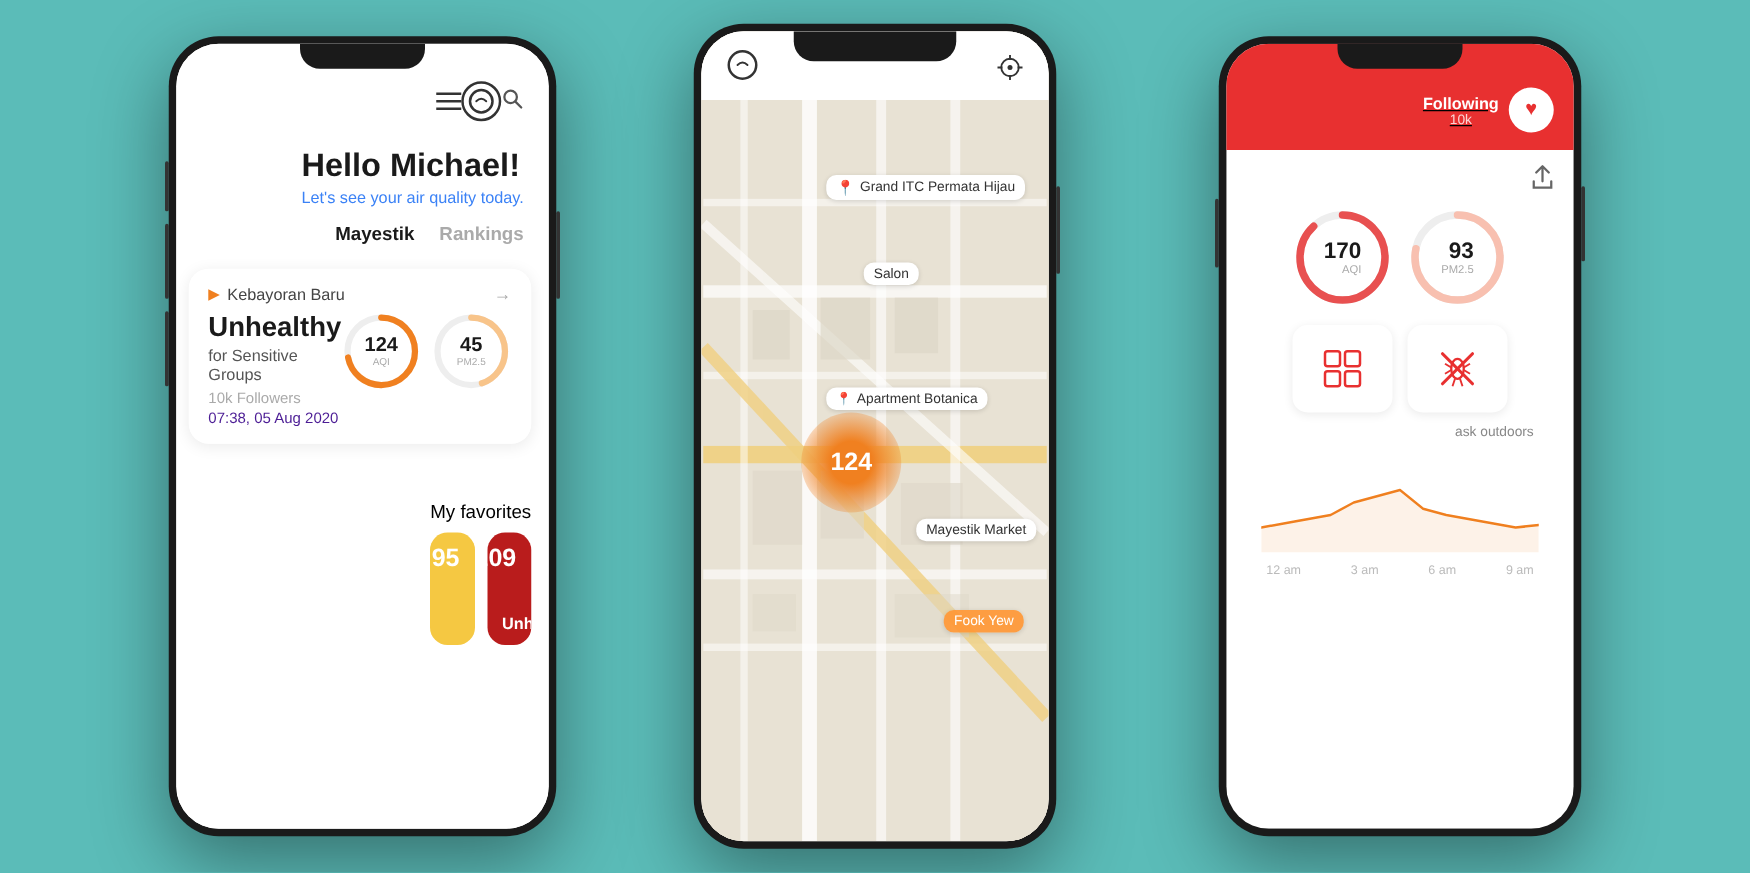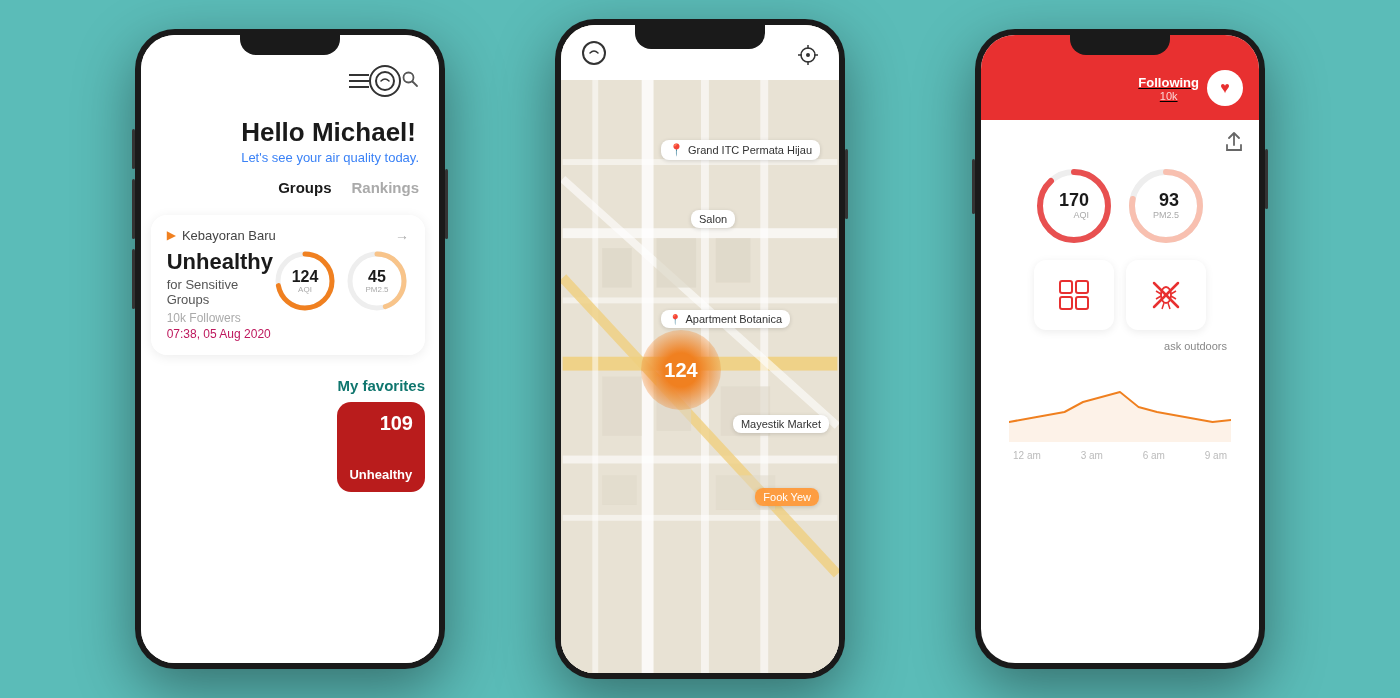--- a/index.html
+++ b/index.html
@@ -191,21 +191,21 @@
     .aq-status-text {
       font-size: 22px; font-weight: 700; color: #1a1a1a; margin-bottom: 2px;
     }
     .aq-status-sub {
       font-size: 13px; color: #555;
     }
     .aq-meta {
       font-size: 12px; color: #aaa; margin-top: 4px;
     }
     .aq-datetime {
-      font-size: 12px; color: #be185d; margin-top: 2px;
+      font-size: 12px; color: #4c1d95; margin-top: 2px;
     }
 
     
     .gauge-wrap {
       display: flex; flex-direction: column; align-items: center;
     }
     .gauge-circle {
       position: relative;
       width: 64px; height: 64px;
     }
@@ -222,21 +222,21 @@
       text-align: center; line-height: 1.1;
     }
     .gauge-num { font-size: 16px; font-weight: 700; color: #1a1a1a; }
     .gauge-unit { font-size: 8px; color: #aaa; }
 
     
     .favorites-section {
       padding: 10px 14px 0;
     }
     .favorites-title {
-      font-size: 15px; font-weight: 700; color: #0f766e; margin-bottom: 8px;
+      font-size: 15px; font-weight: 400; color: #000000; margin-bottom: 8px; margin-top: 24px;
     }
     .favorites-grid {
       display: flex; gap: 10px;
     }
     .fav-card {
       flex: 1; border-radius: 14px;
       padding: 12px;
       height: 90px;
       position: relative;
       overflow: hidden;
@@ -439,21 +439,21 @@
             </svg>
         </div>
       </div>
 
       <div class="greeting-section">
         <div class="greeting-name">Hello Michael!</div>
         <div class="greeting-sub">Let's see your air quality today.</div>
       </div>
 
       <div class="tabs-row">
-        <span class="tab-item tab-active">Groups</span>
+        <span class="tab-item tab-active">Mayestik</span>
         <span class="tab-item tab-inactive">Rankings</span>
       </div>
       <div class="divider"></div>
 
       <div class="aq-card">
         <div class="aq-card-body">
           <div class="aq-location-row">
             <div class="aq-location-left">
               <span class="location-arrow">▶</span>
               <span class="location-name">Kebayoran Baru</span>
@@ -495,20 +495,23 @@
                 </div>
               </div>
             </div>
           </div>
         </div>
       </div>
 
       <div class="favorites-section">
         <div class="favorites-title">My favorites</div>
         <div class="favorites-grid">
+          <div class="fav-card fav-card-yellow">
+            <span class="fav-num">95</span>
+          </div>
           <div class="fav-card fav-card-orange">
             <span class="fav-num">109</span>
             <span class="fav-label">Unhealthy</span>
           </div>
         </div>
       </div>
     </div>
   </div>
 </div>
 

